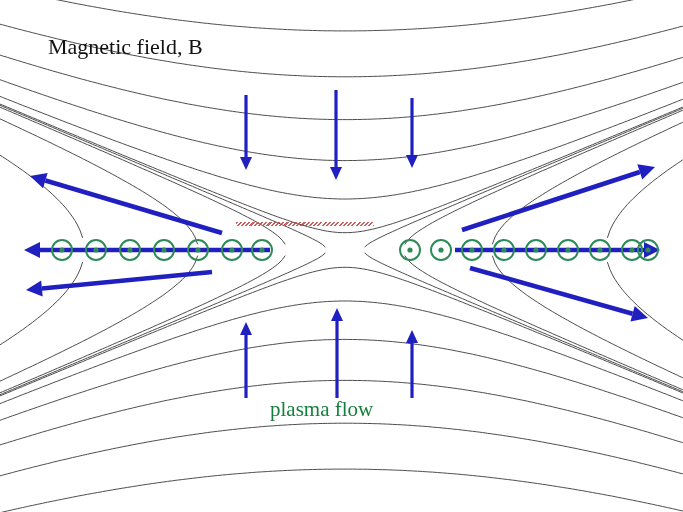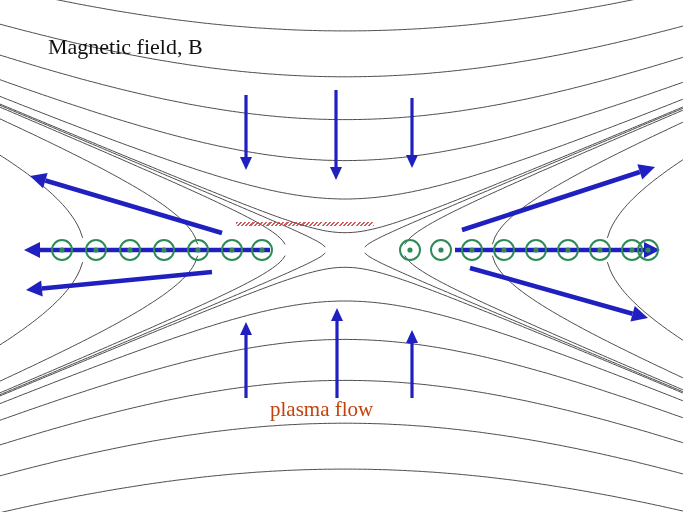--- a/index.html
+++ b/index.html
@@ -2,21 +2,21 @@
 <html><head>
 <meta charset="utf-8">
 <style>
   html,body{margin:0;padding:0;background:#fff;}
   #stage{position:relative;width:683px;height:512px;background:#ffffff;overflow:hidden;
          font-family:"Liberation Serif", serif;}
   #canvas{position:absolute;left:0;top:0;width:683px;height:512px;}
   .lbl{position:absolute;white-space:nowrap;line-height:1;}
   #label-magnetic-field{left:48px;top:36px;font-size:22px;color:#111111;}
   #label-current-density{left:236px;top:204px;font-size:19px;color:#2E8B57;}
-  #label-plasma-flow{left:270px;top:399px;font-size:21px;color:#c2410c;}
+  #label-plasma-flow{left:270px;top:399px;font-size:21px;color:#15803d;}
   .sp{position:absolute;height:4px;left:236px;top:222px;width:138px;
       background:repeating-linear-gradient(135deg,#C64040 0 1.5px,transparent 1.5px 3px);
       opacity:.85;}
 </style>
 </head>
 <body>
 
 <div id="stage">
 
   <svg id="canvas" viewBox="0 0 683 512">

